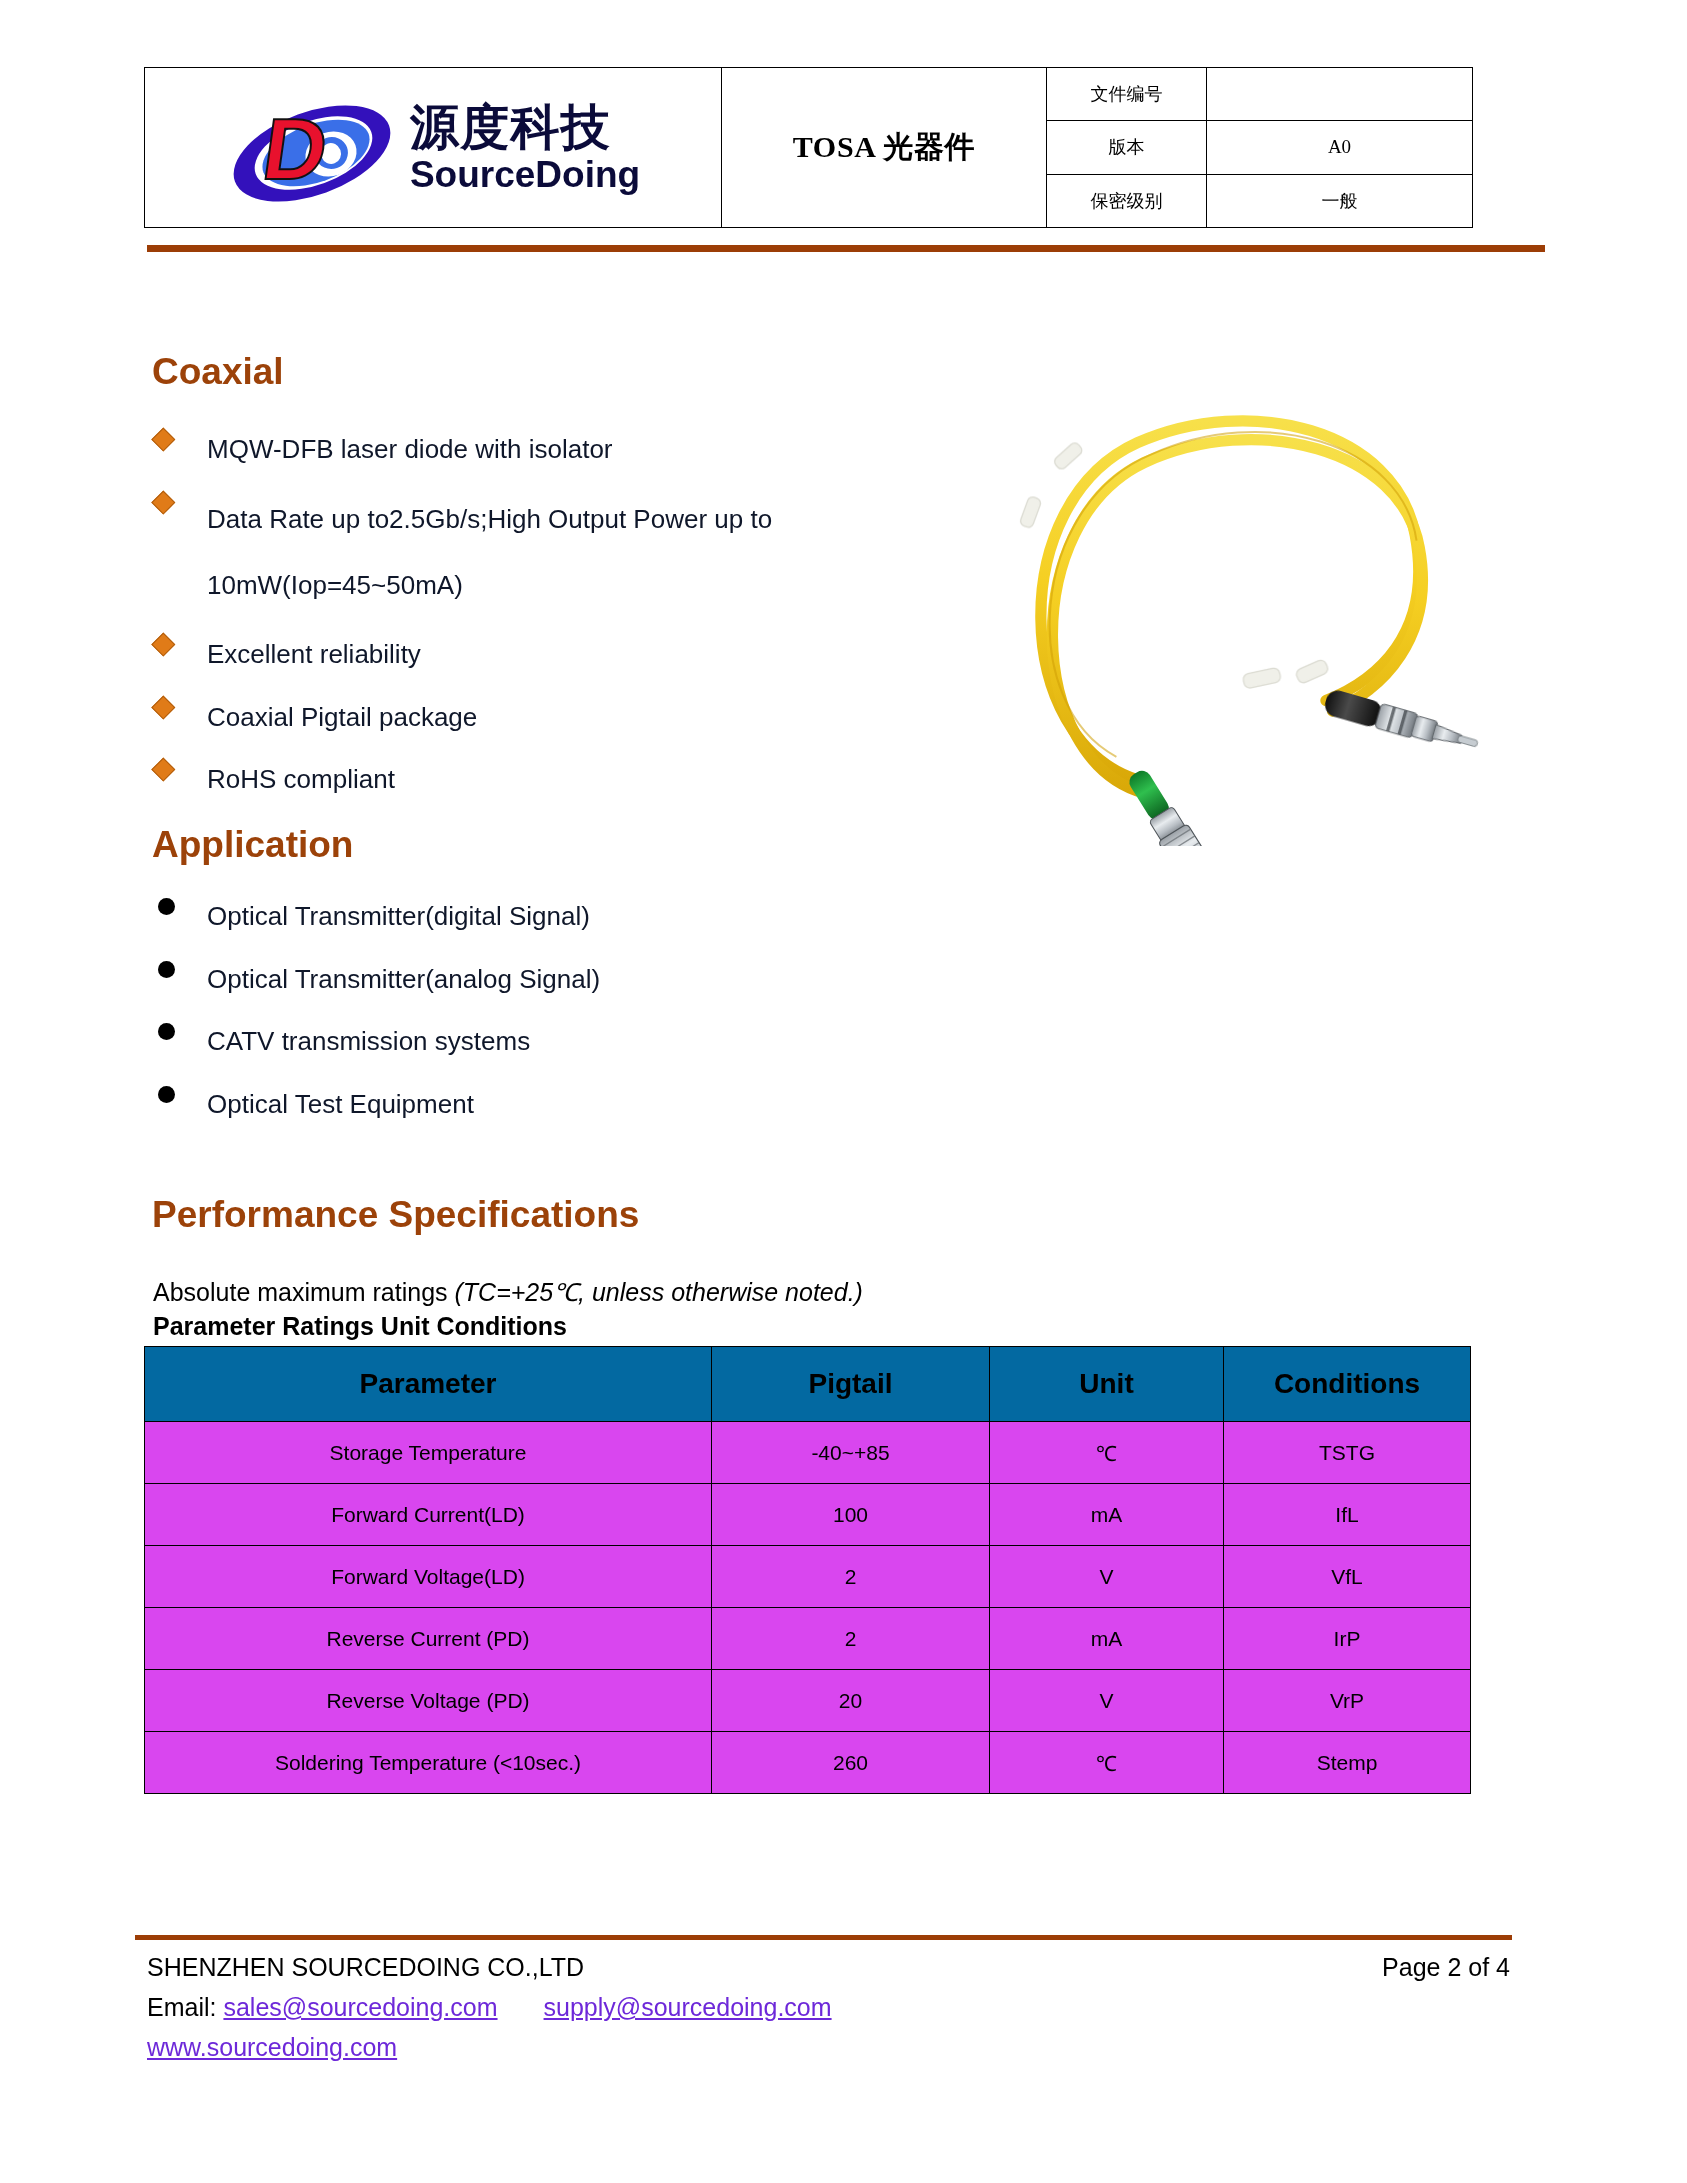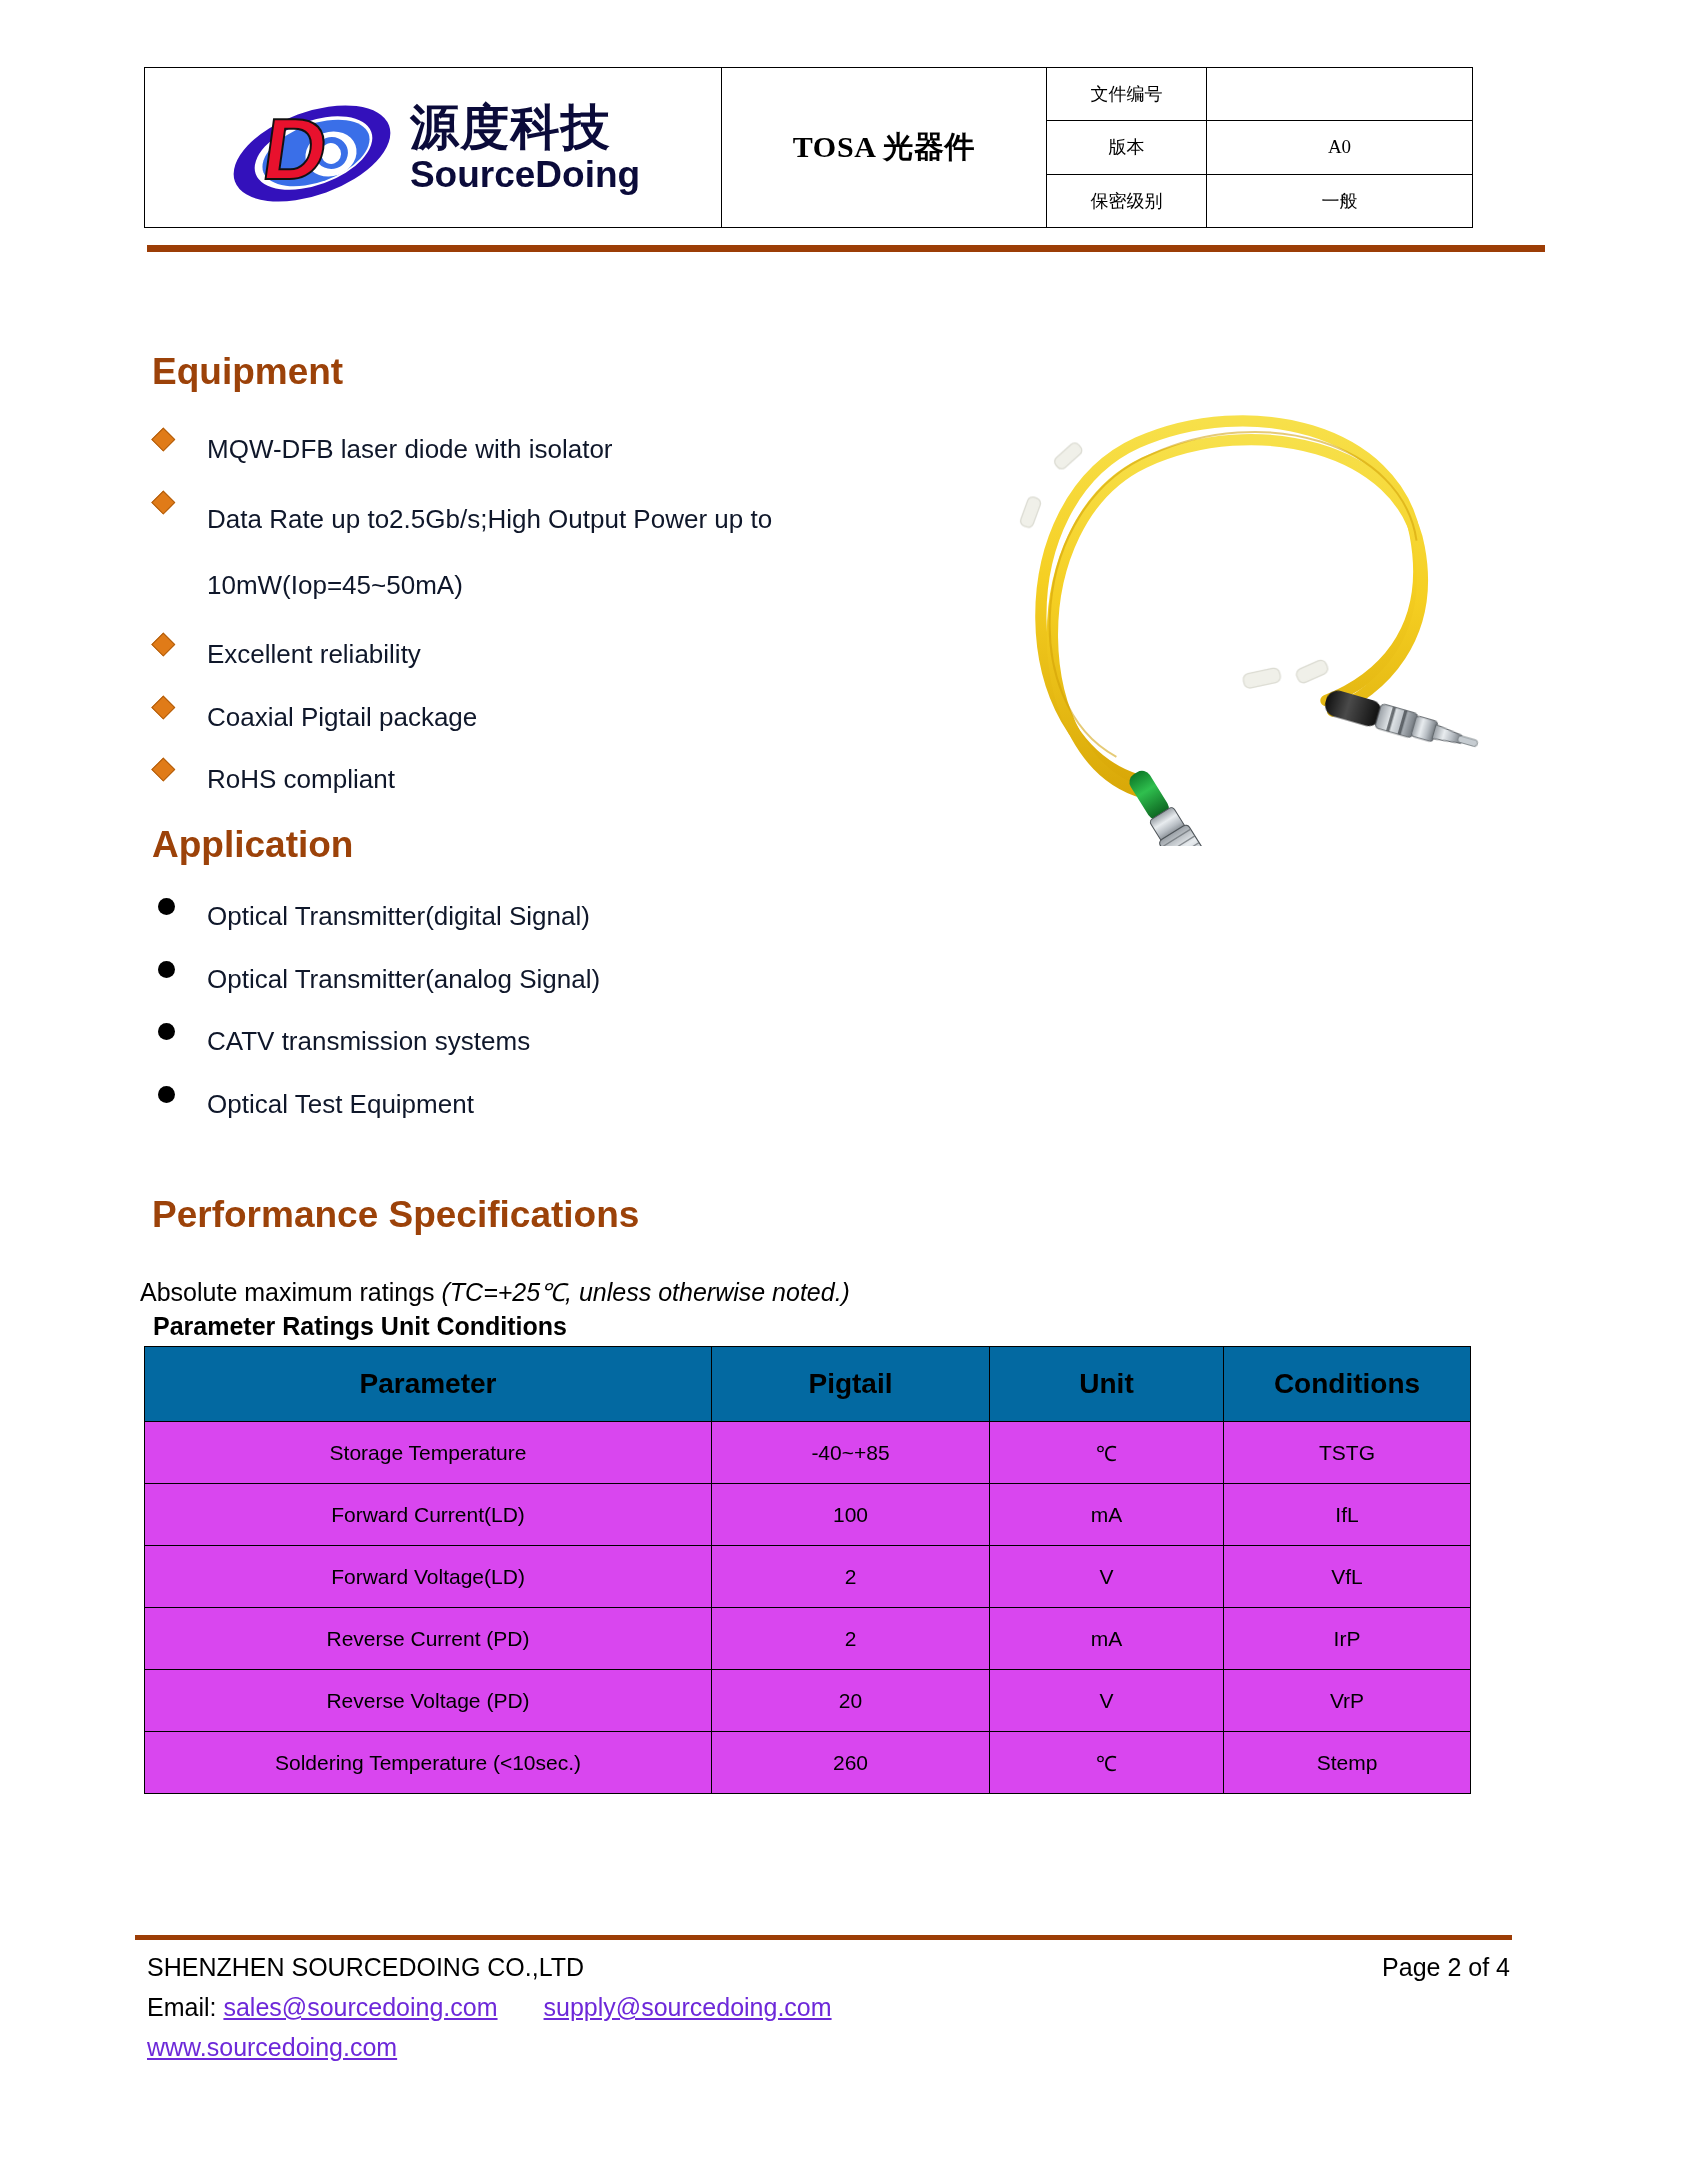--- a/index.html
+++ b/index.html
@@ -237,21 +237,21 @@
     position: absolute;
     left: 939px;
     top: 370px;
     width: 569px;
     height: 476px;
   }
 
   
   .spec-intro {
     position: absolute;
-    left: 140px;
+    left: 153px;
     top: 1274px;
     font-family: "Liberation Sans", sans-serif;
     font-size: 25px;
     white-space: nowrap;
   }
   .spec-intro .ital {
     font-style: italic;
   }
   .spec-subhead {
     position: absolute;
@@ -389,21 +389,21 @@
         </td>
         <td class="hcell-value">
           <div class="meta-value-cn">一般</div>
         </td>
       </tr>
     </tbody>
       </table>
   </div>
   <div class="header-rule"></div>
 
-  <div class="heading" id="heading-features">Equipment</div>
+  <div class="heading" id="heading-features">Coaxial</div>
 
   <div class="bullet-list" id="features-list">
     <div class="bullet-row">
       <div class="bullet-mark">
           <div class="diamond"></div>
         </div>
       <div class="bullet-text"> MQW-DFB laser diode with isolator</div>
     </div>
     <div class="bullet-row">
       <div class="bullet-mark">

